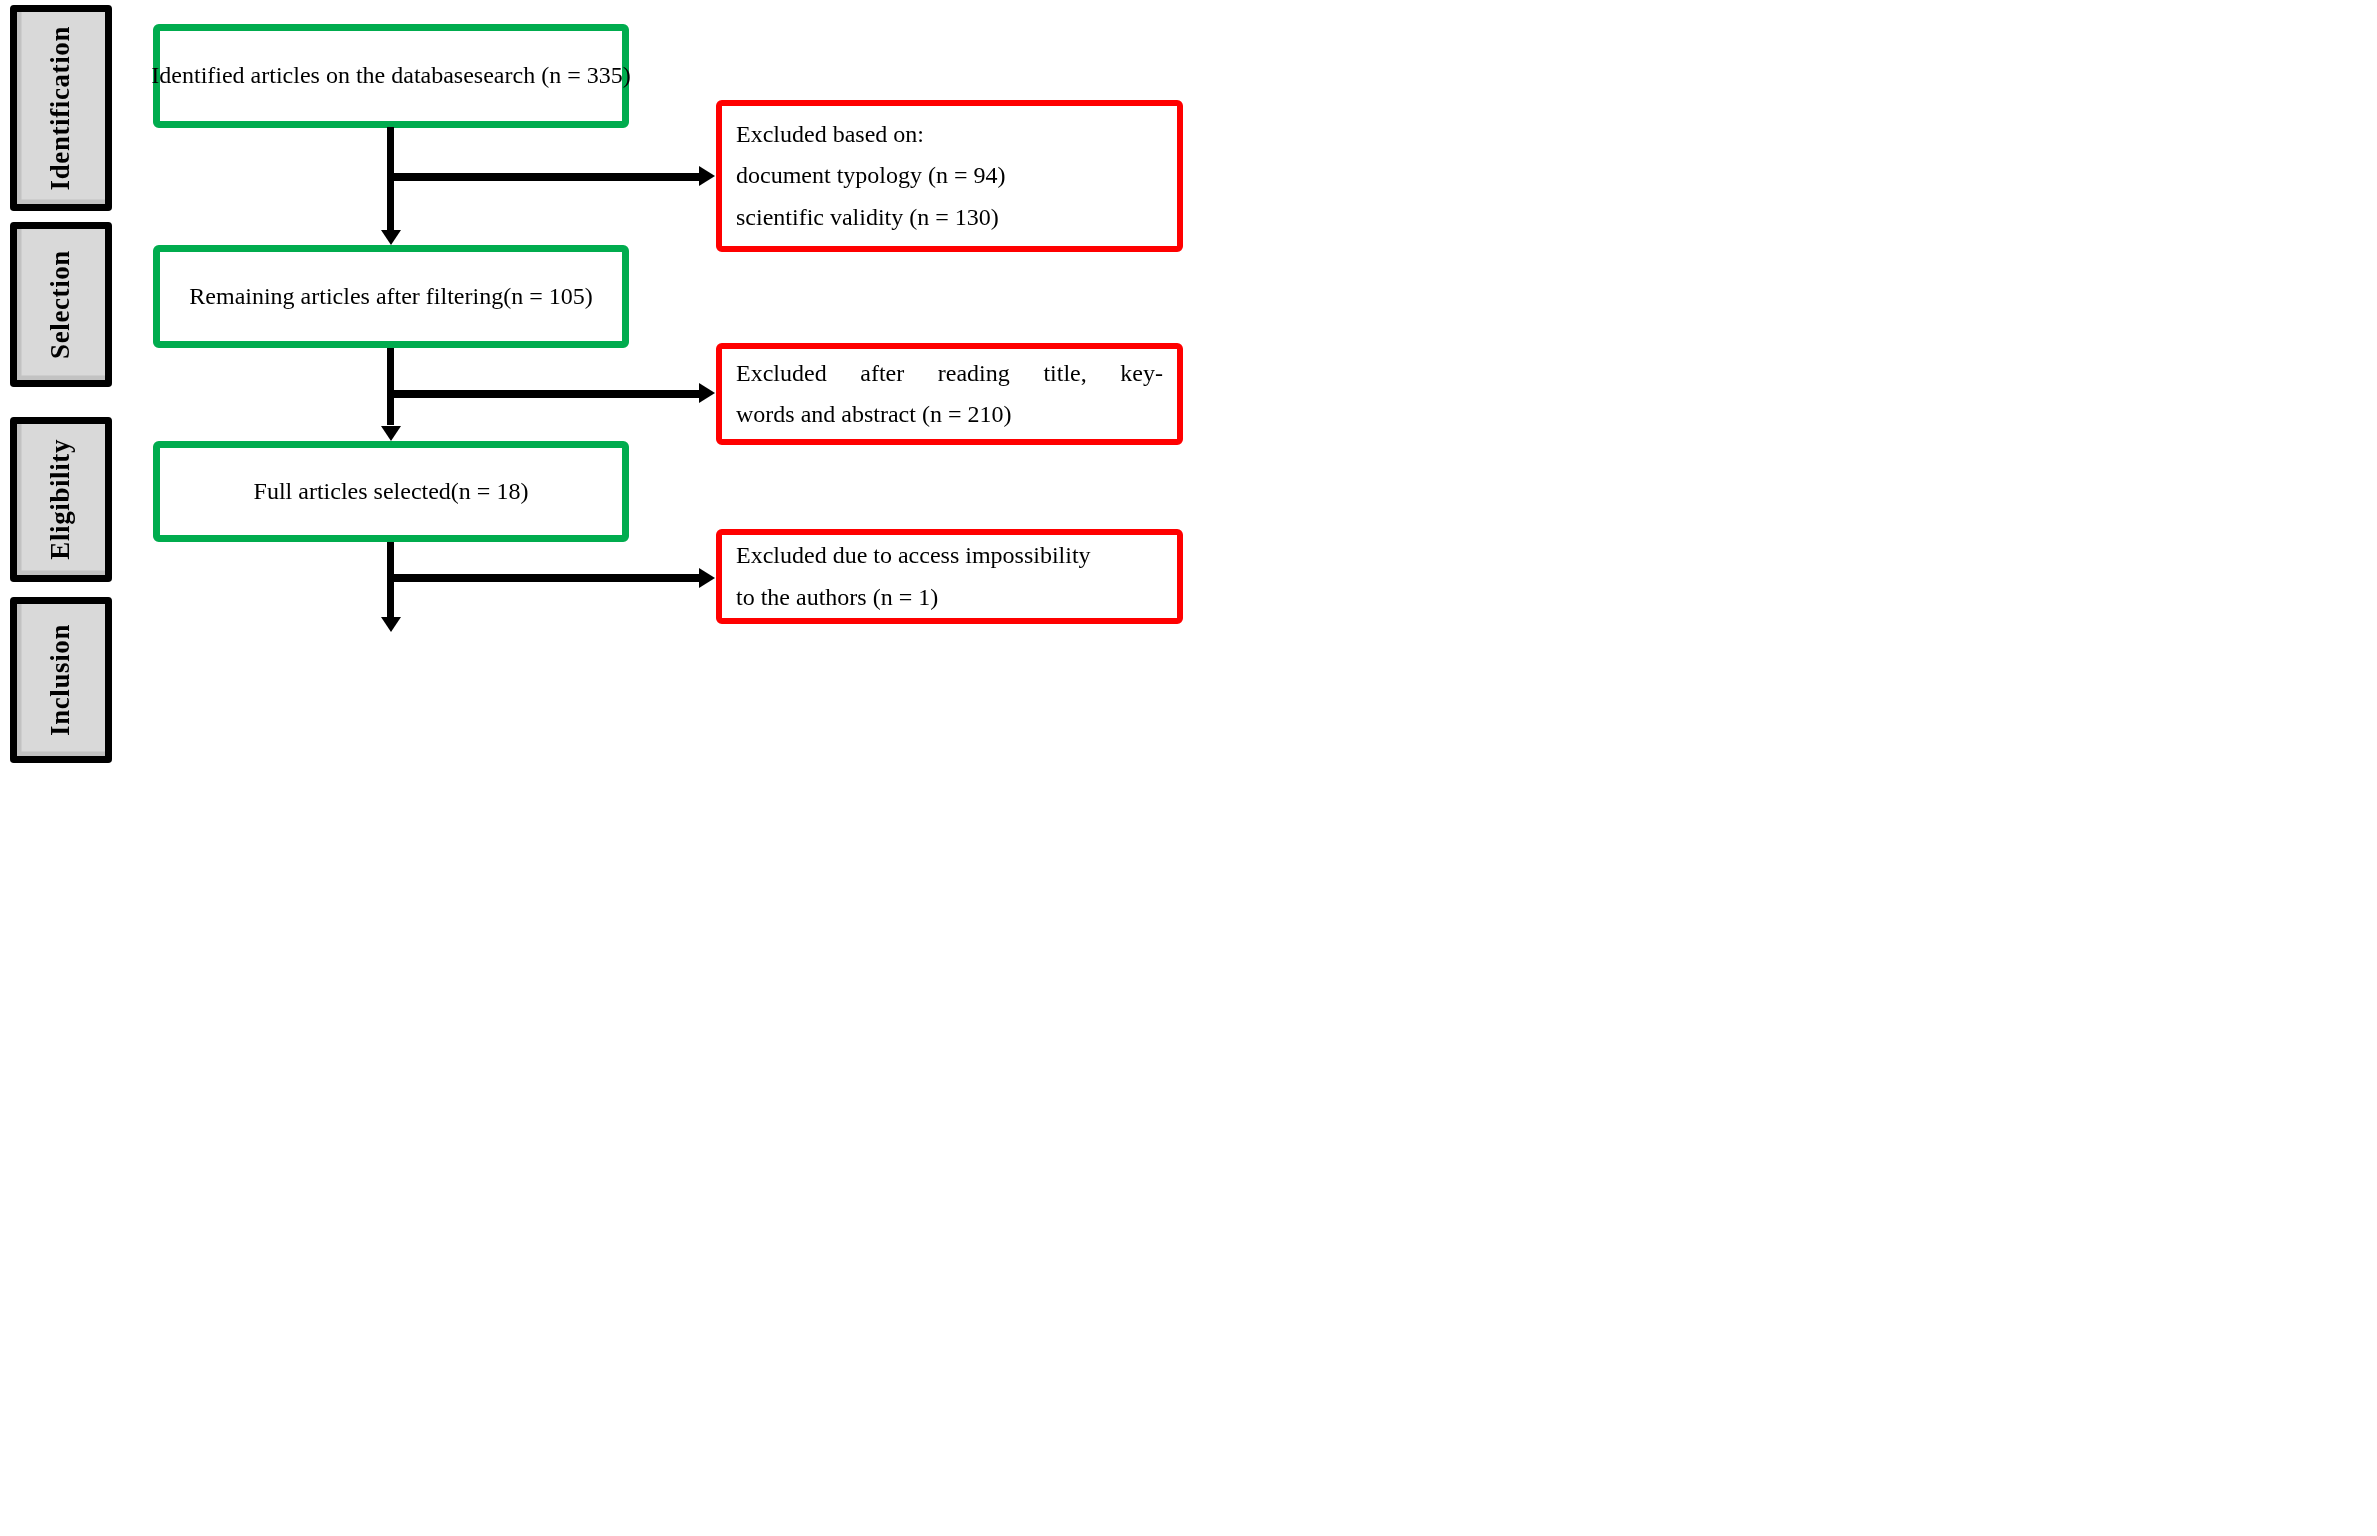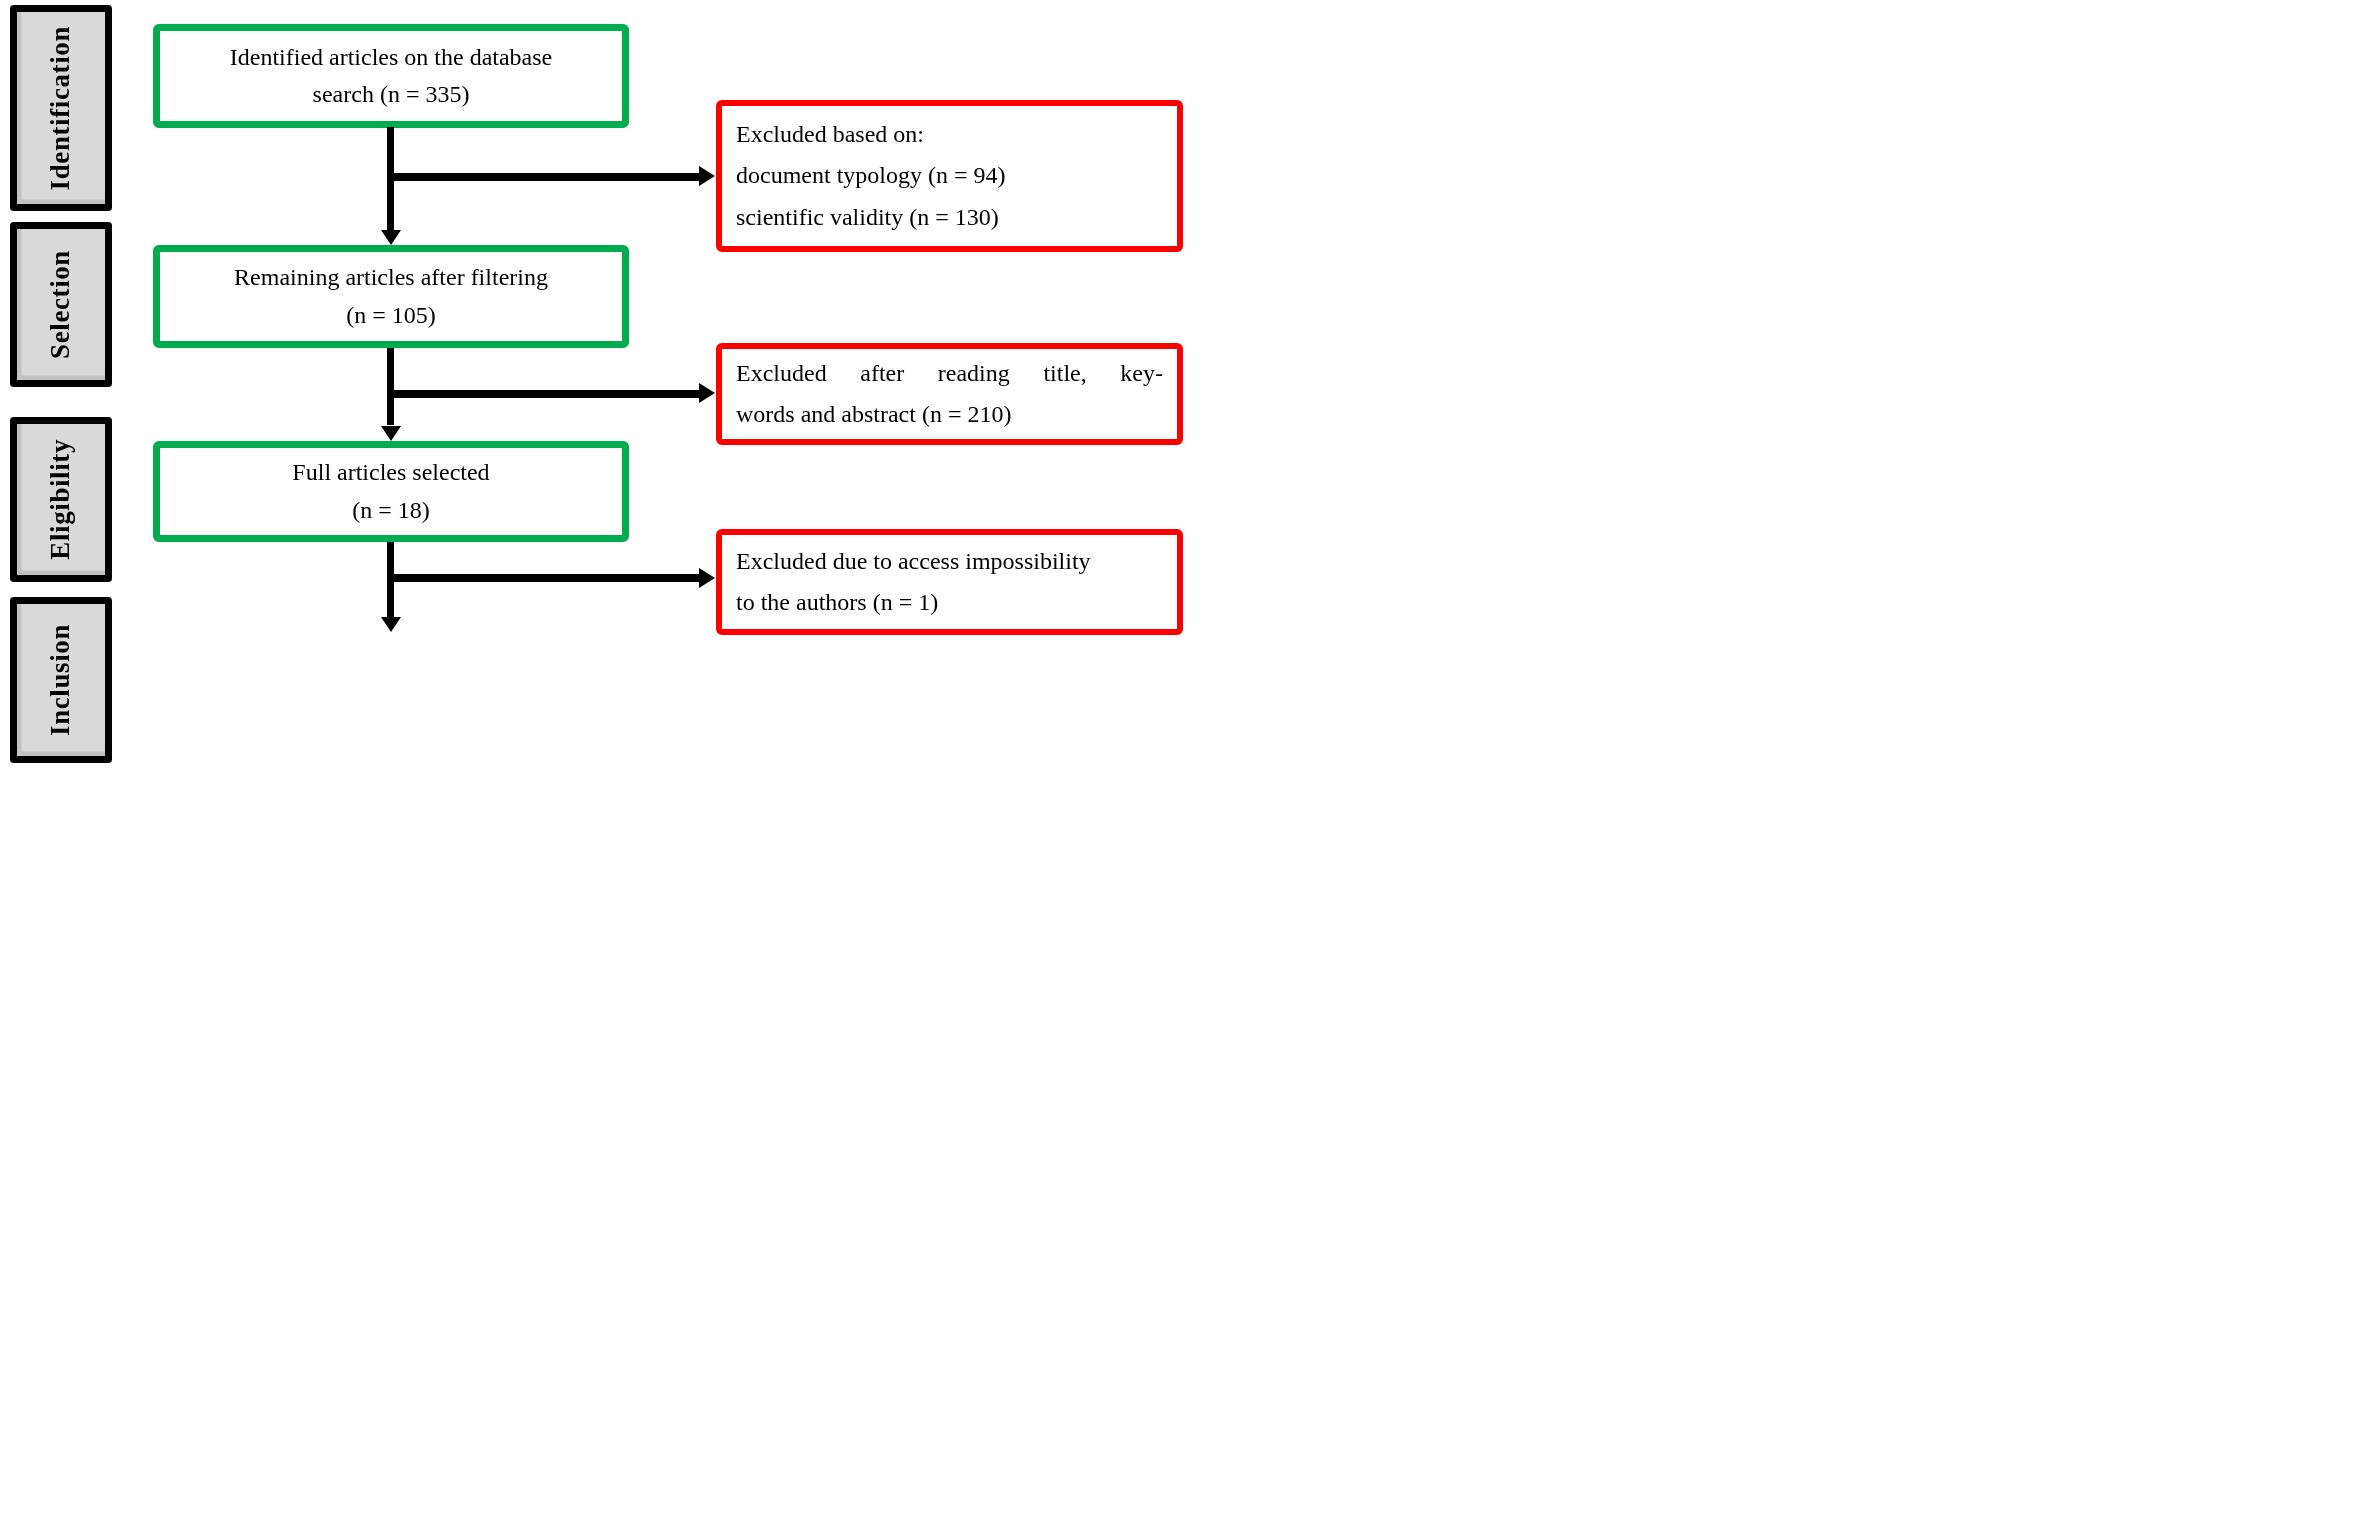--- a/index.html
+++ b/index.html
@@ -42,21 +42,21 @@
   }
 
   
   .flow-box{
     position:absolute;
     left:153px;width:476px;
     border:7px solid var(--flow-border);
     border-radius:5.8px;
     box-sizing:border-box;
     background:var(--background);
-    display:flex;flex-direction:column;
+    display:flex;
     align-items:center;justify-content:center;
     text-align:center;
   }
   .flow-box .tline{
     font-size:24px;line-height:1.55;white-space:nowrap;
   }
 
   
   .exclusion-box{
     position:absolute;
@@ -137,21 +137,21 @@
 
   <div class="exclusion-box" style="top:100px;height:152px;">
     <div class="tline">Excluded based on:</div>
     <div class="tline">document typology (n = 94)</div>
     <div class="tline">scientific validity (n = 130)</div>
   </div>
   <div class="exclusion-box" style="top:343px;height:102px;">
     <div class="tline justify">Excluded after reading title, key-</div>
     <div class="tline">words and abstract (n = 210)</div>
   </div>
-  <div class="exclusion-box" style="top:529px;height:106px;">
+  <div class="exclusion-box" style="top:529px;height:95px;">
     <div class="tline">Excluded due to access impossibility</div>
     <div class="tline">to the authors (n = 1)</div>
   </div>
 
   <div class="vline" style="left:387px;top:127px;height:103px;"></div>
   <div class="head-down" style="left:381px;top:230px;"></div>
 
   <div class="vline" style="left:387px;top:348px;height:77px;"></div>
   <div class="head-down" style="left:381px;top:426px;"></div>
 

